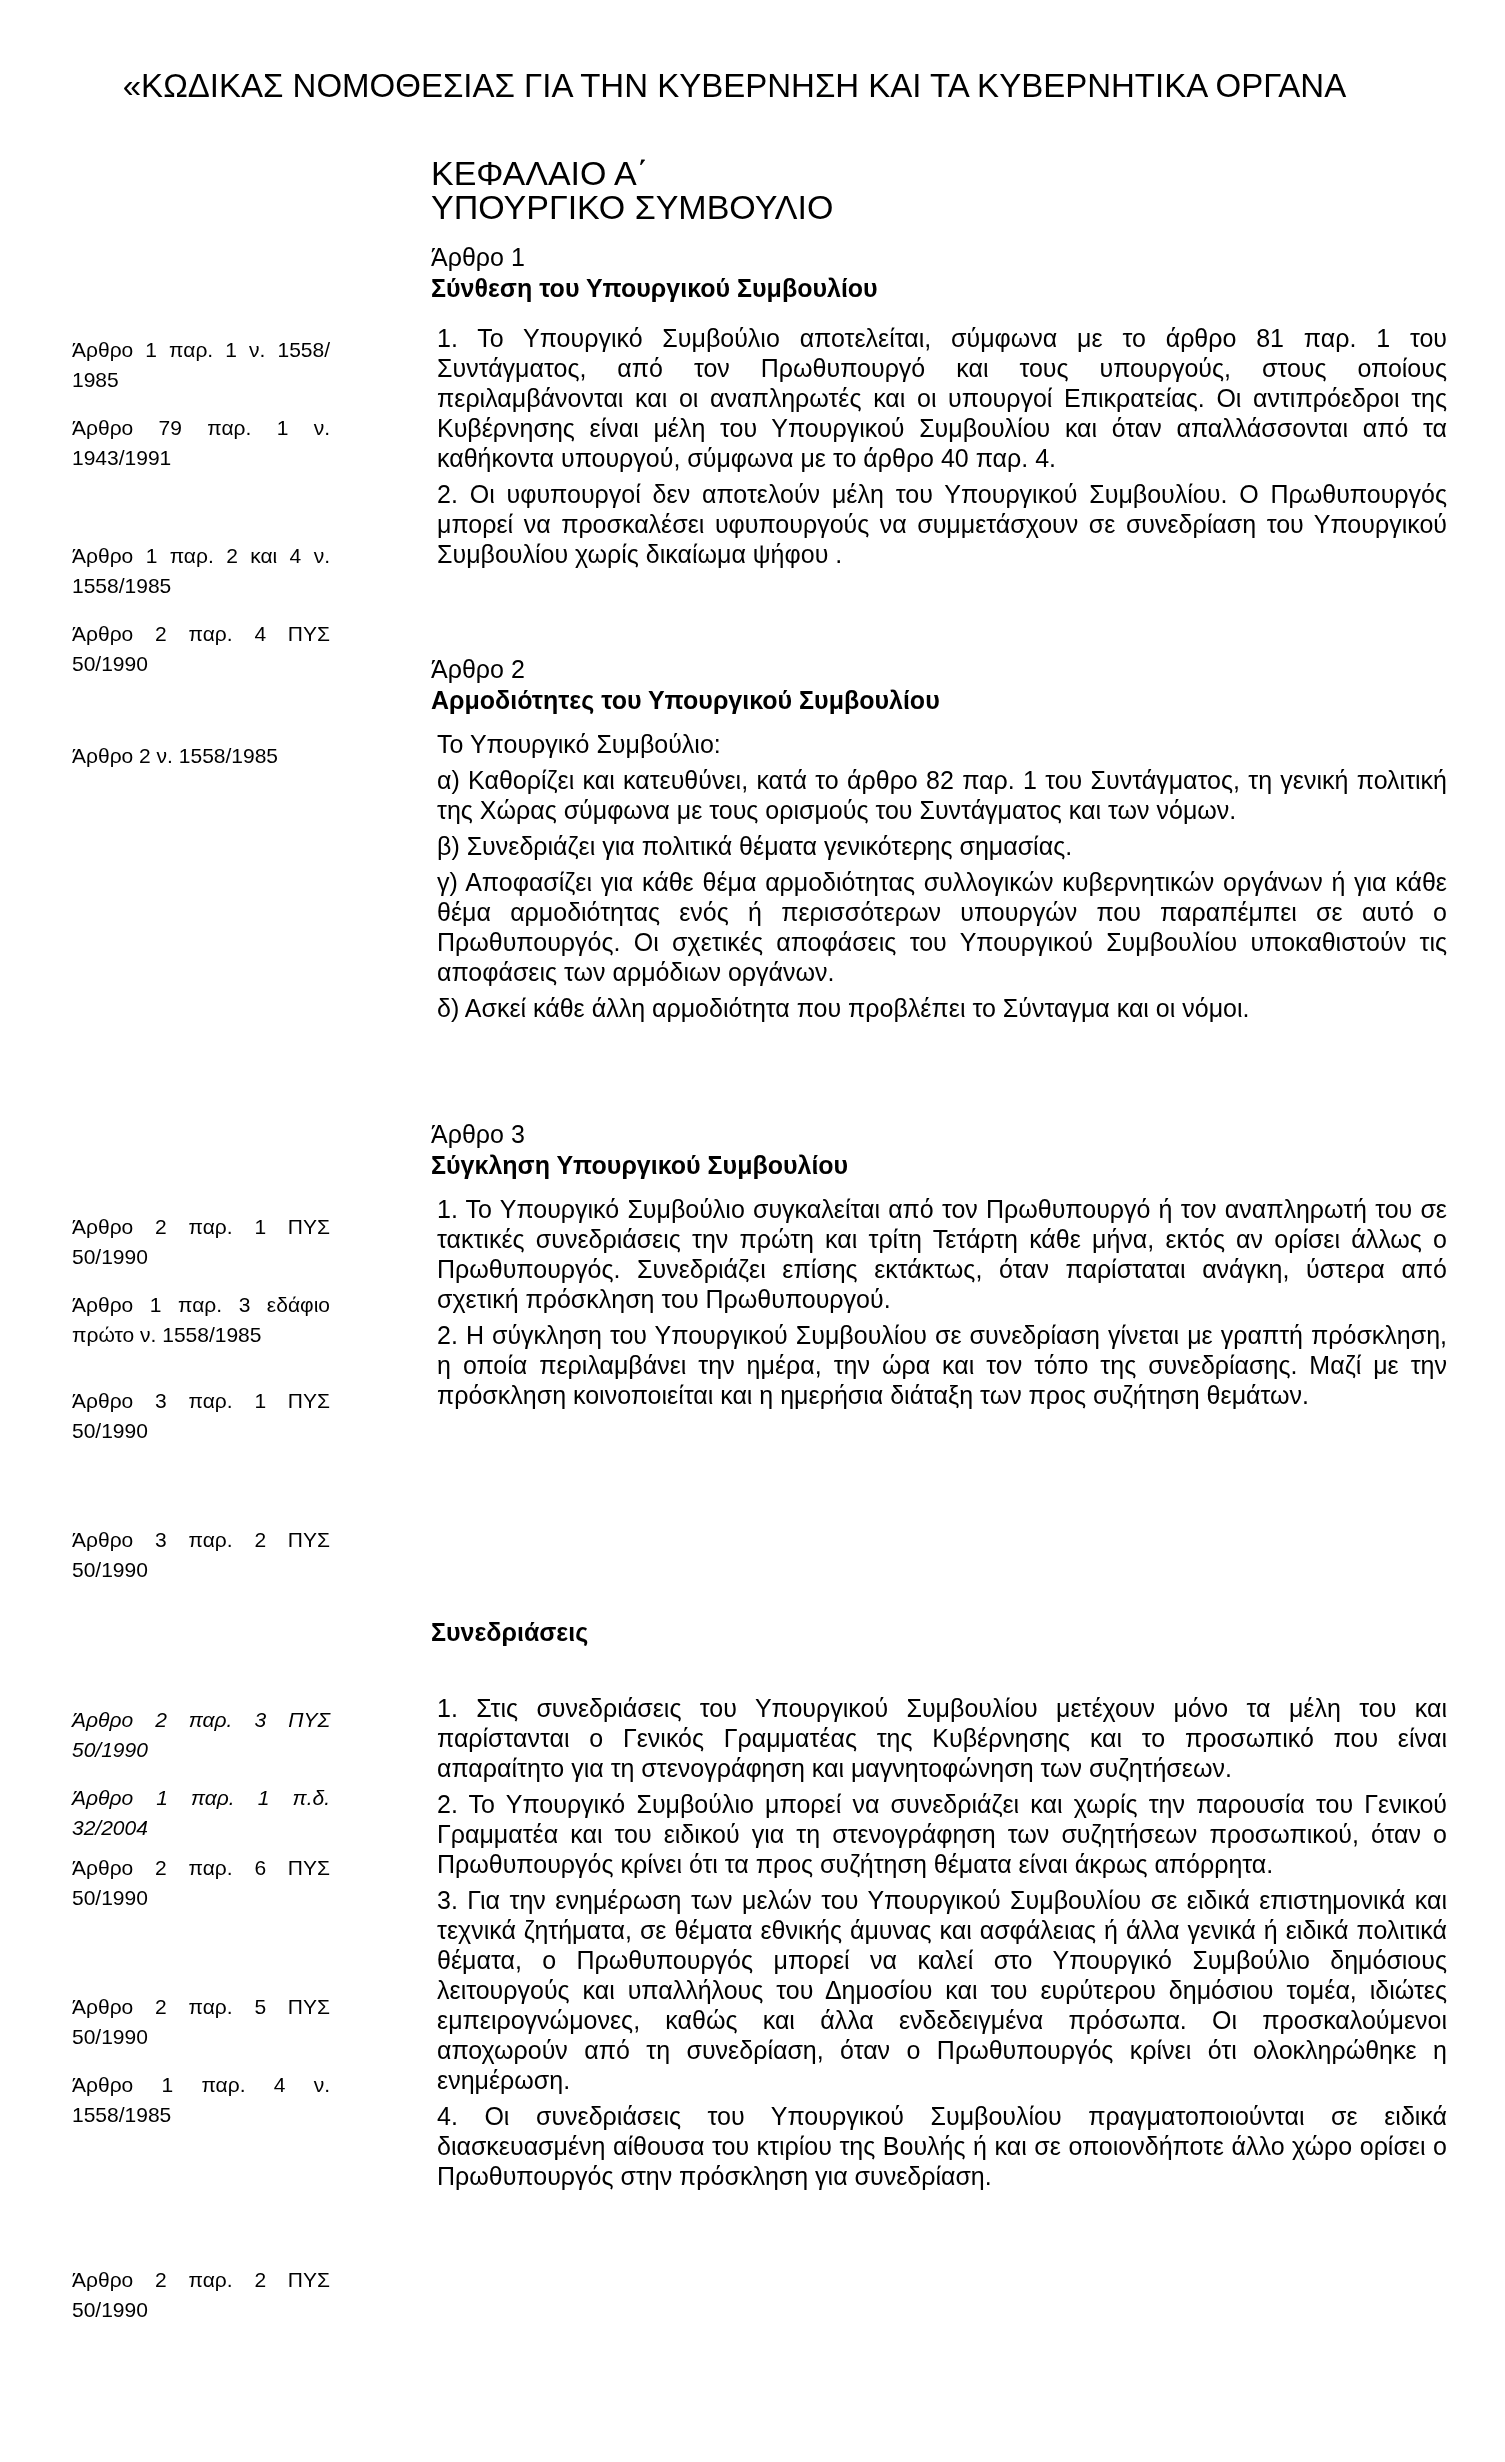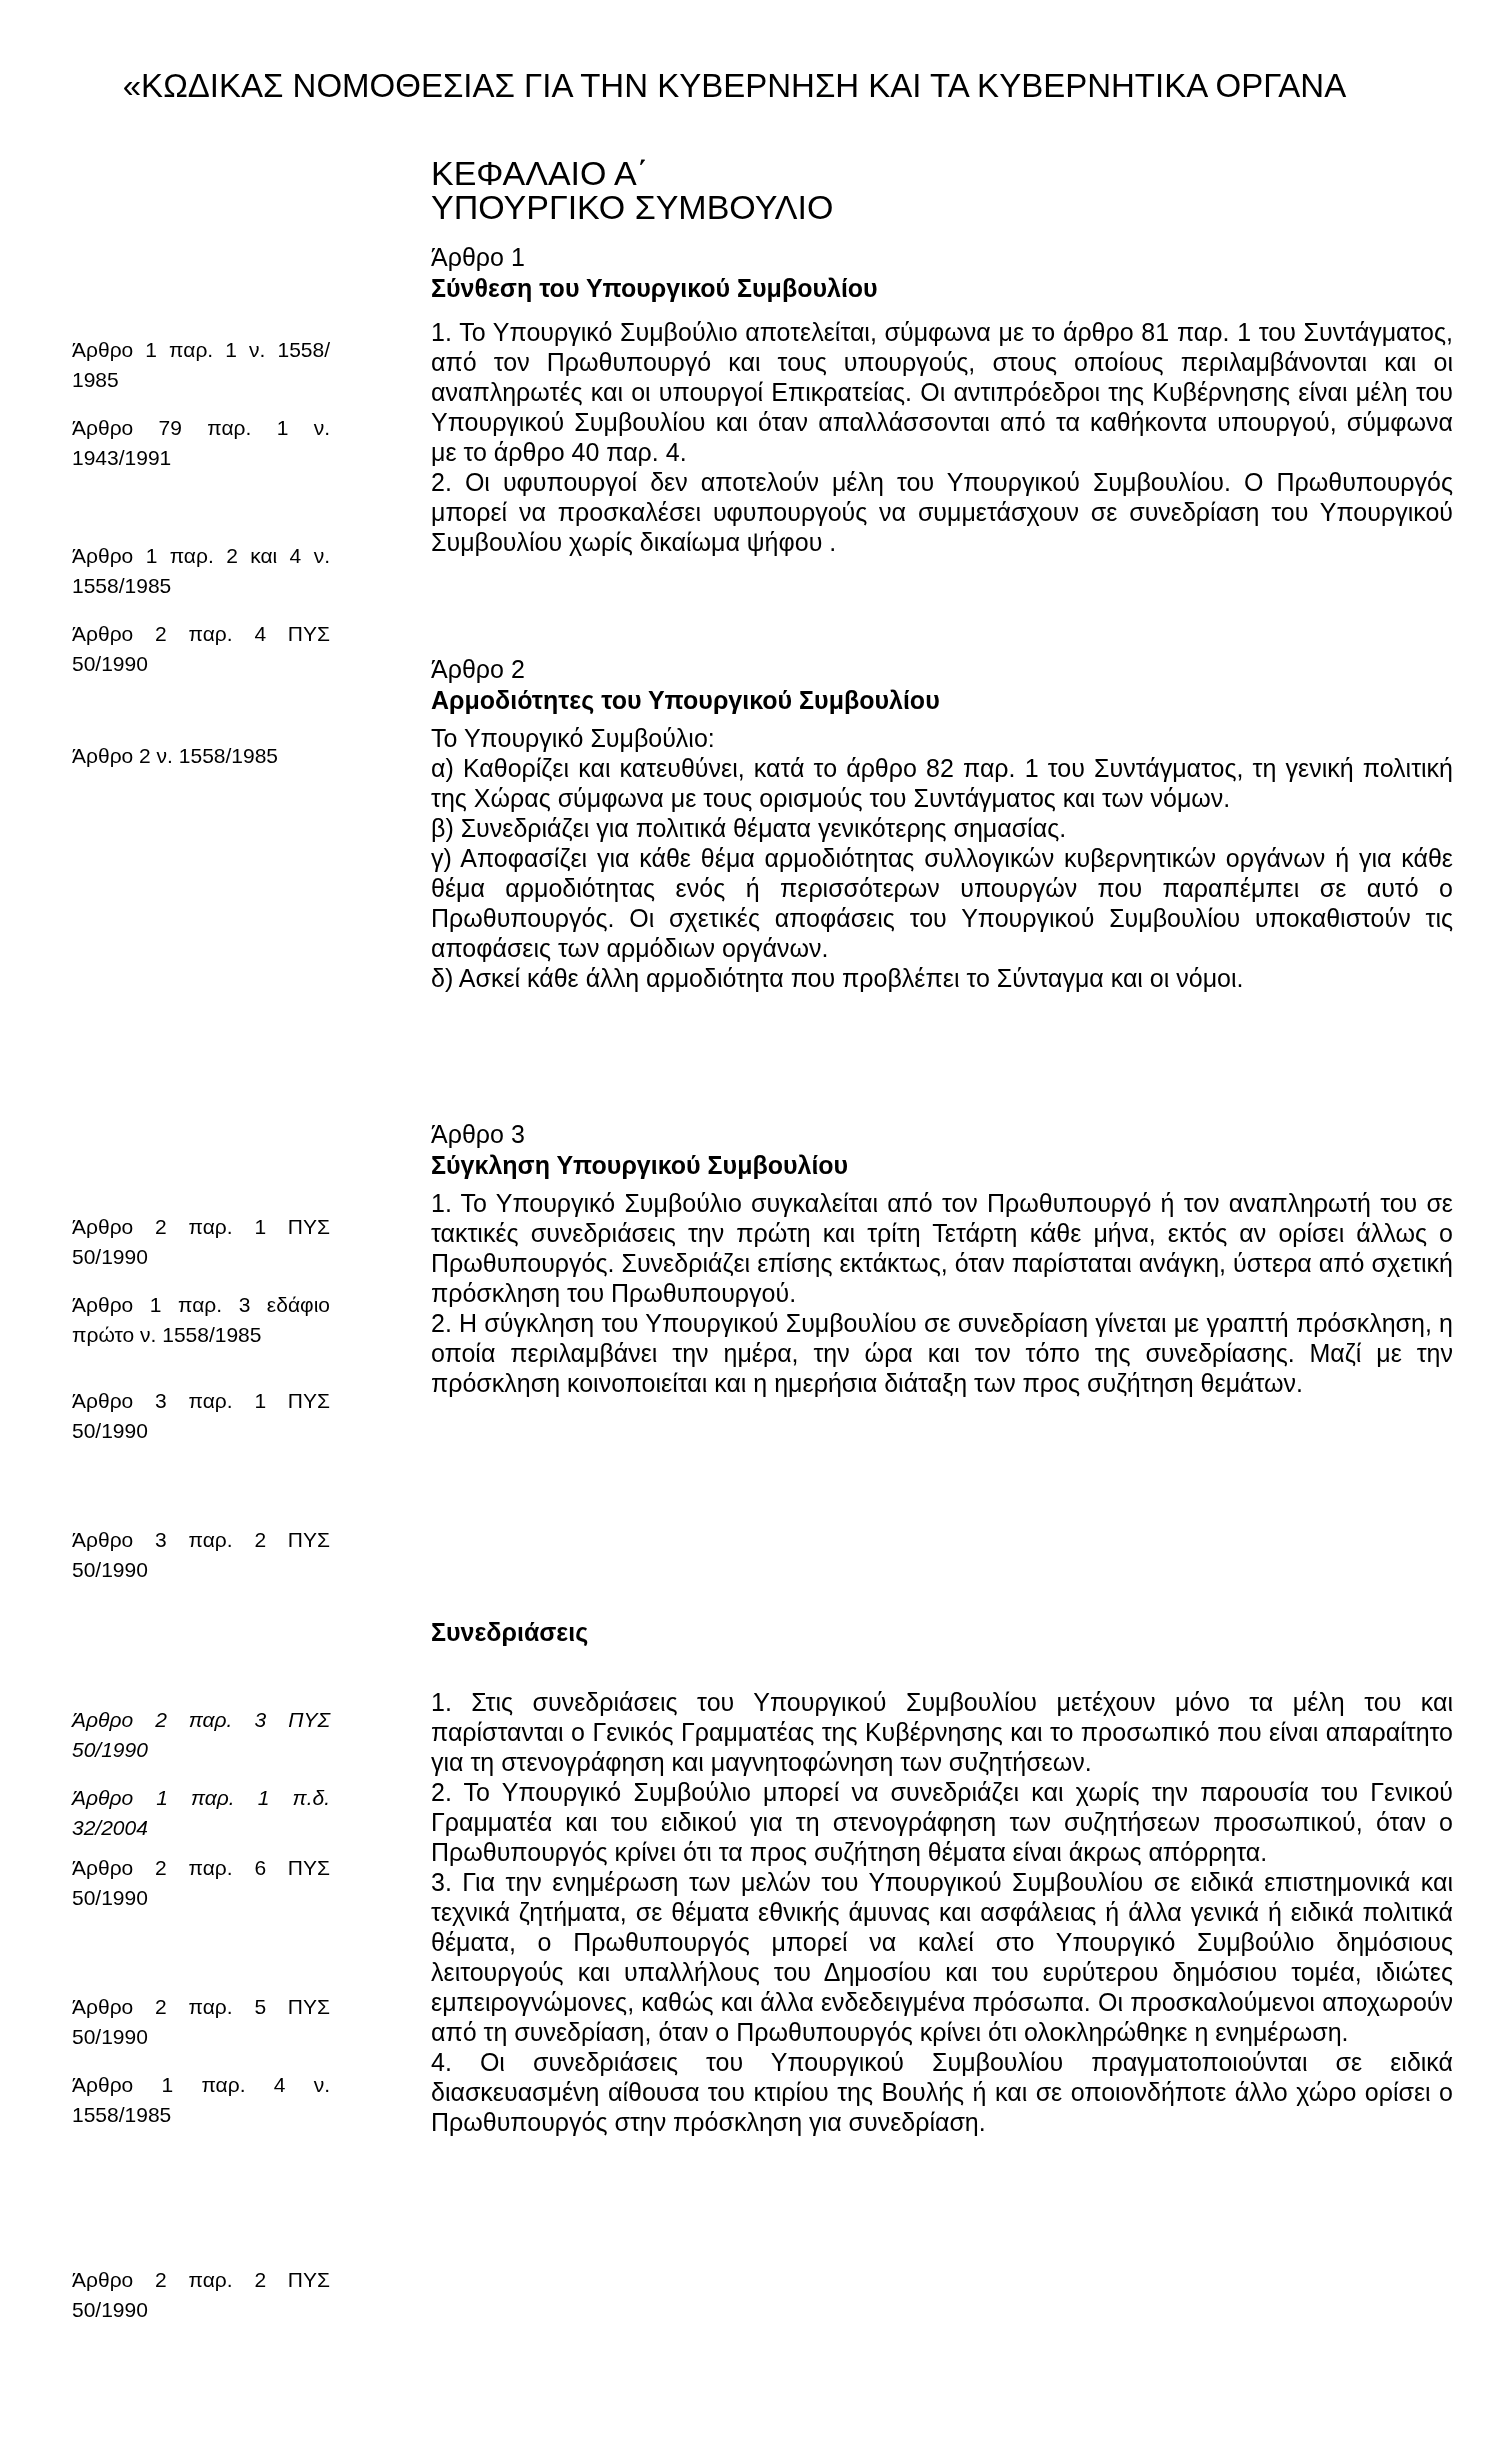--- a/index.html
+++ b/index.html
@@ -2,21 +2,21 @@
 <html style="font-size:14px"><head>
 <meta charset="utf-8">
 <style>
   html, body { margin: 0; padding: 0; background: #ffffff; }
   body { width: 1506px; height: 2462px; position: relative; overflow: hidden; color: #000; font-family: "Liberation Sans", sans-serif; }
   .title { position: absolute; left: 86px; width: 1297px; text-align: center; font-size: 33px; line-height: 38px; top: 67px; font-weight: normal; }
   .chap { position: absolute; left: 431px; width: 1022px; text-align: left; font-size: 34px; line-height: 35px; }
   .art-h { position: absolute; left: 431px; width: 1022px; font-size: 25px; line-height: 31px; }
   .art-h .t { font-weight: bold; }
   .body { position: absolute; left: 431px; width: 1022px; font-size: 25px; line-height: 30px; text-align: justify; }
-  .body p { margin: 0; }
+  .body p { margin: 6px; }
   .note { position: absolute; left: 54px; width: 294px; font-size: 21px; line-height: 30px; text-align: justify; }
   .note p { margin: 18px; }
 </style>
 </head>
 <body>
 
 <div class="title">«ΚΩΔΙΚΑΣ ΝΟΜΟΘΕΣΙΑΣ ΓΙΑ ΤΗΝ ΚΥΒΕΡΝΗΣΗ ΚΑΙ ΤΑ ΚΥΒΕΡΝΗΤΙΚΑ ΟΡΓΑΝΑ</div>
 
 <div class="chap" style="top:156px;">ΚΕΦΑΛΑΙΟ Α΄</div>
 <div class="chap" style="top:190px;">ΥΠΟΥΡΓΙΚΟ ΣΥΜΒΟΥΛΙΟ</div>

